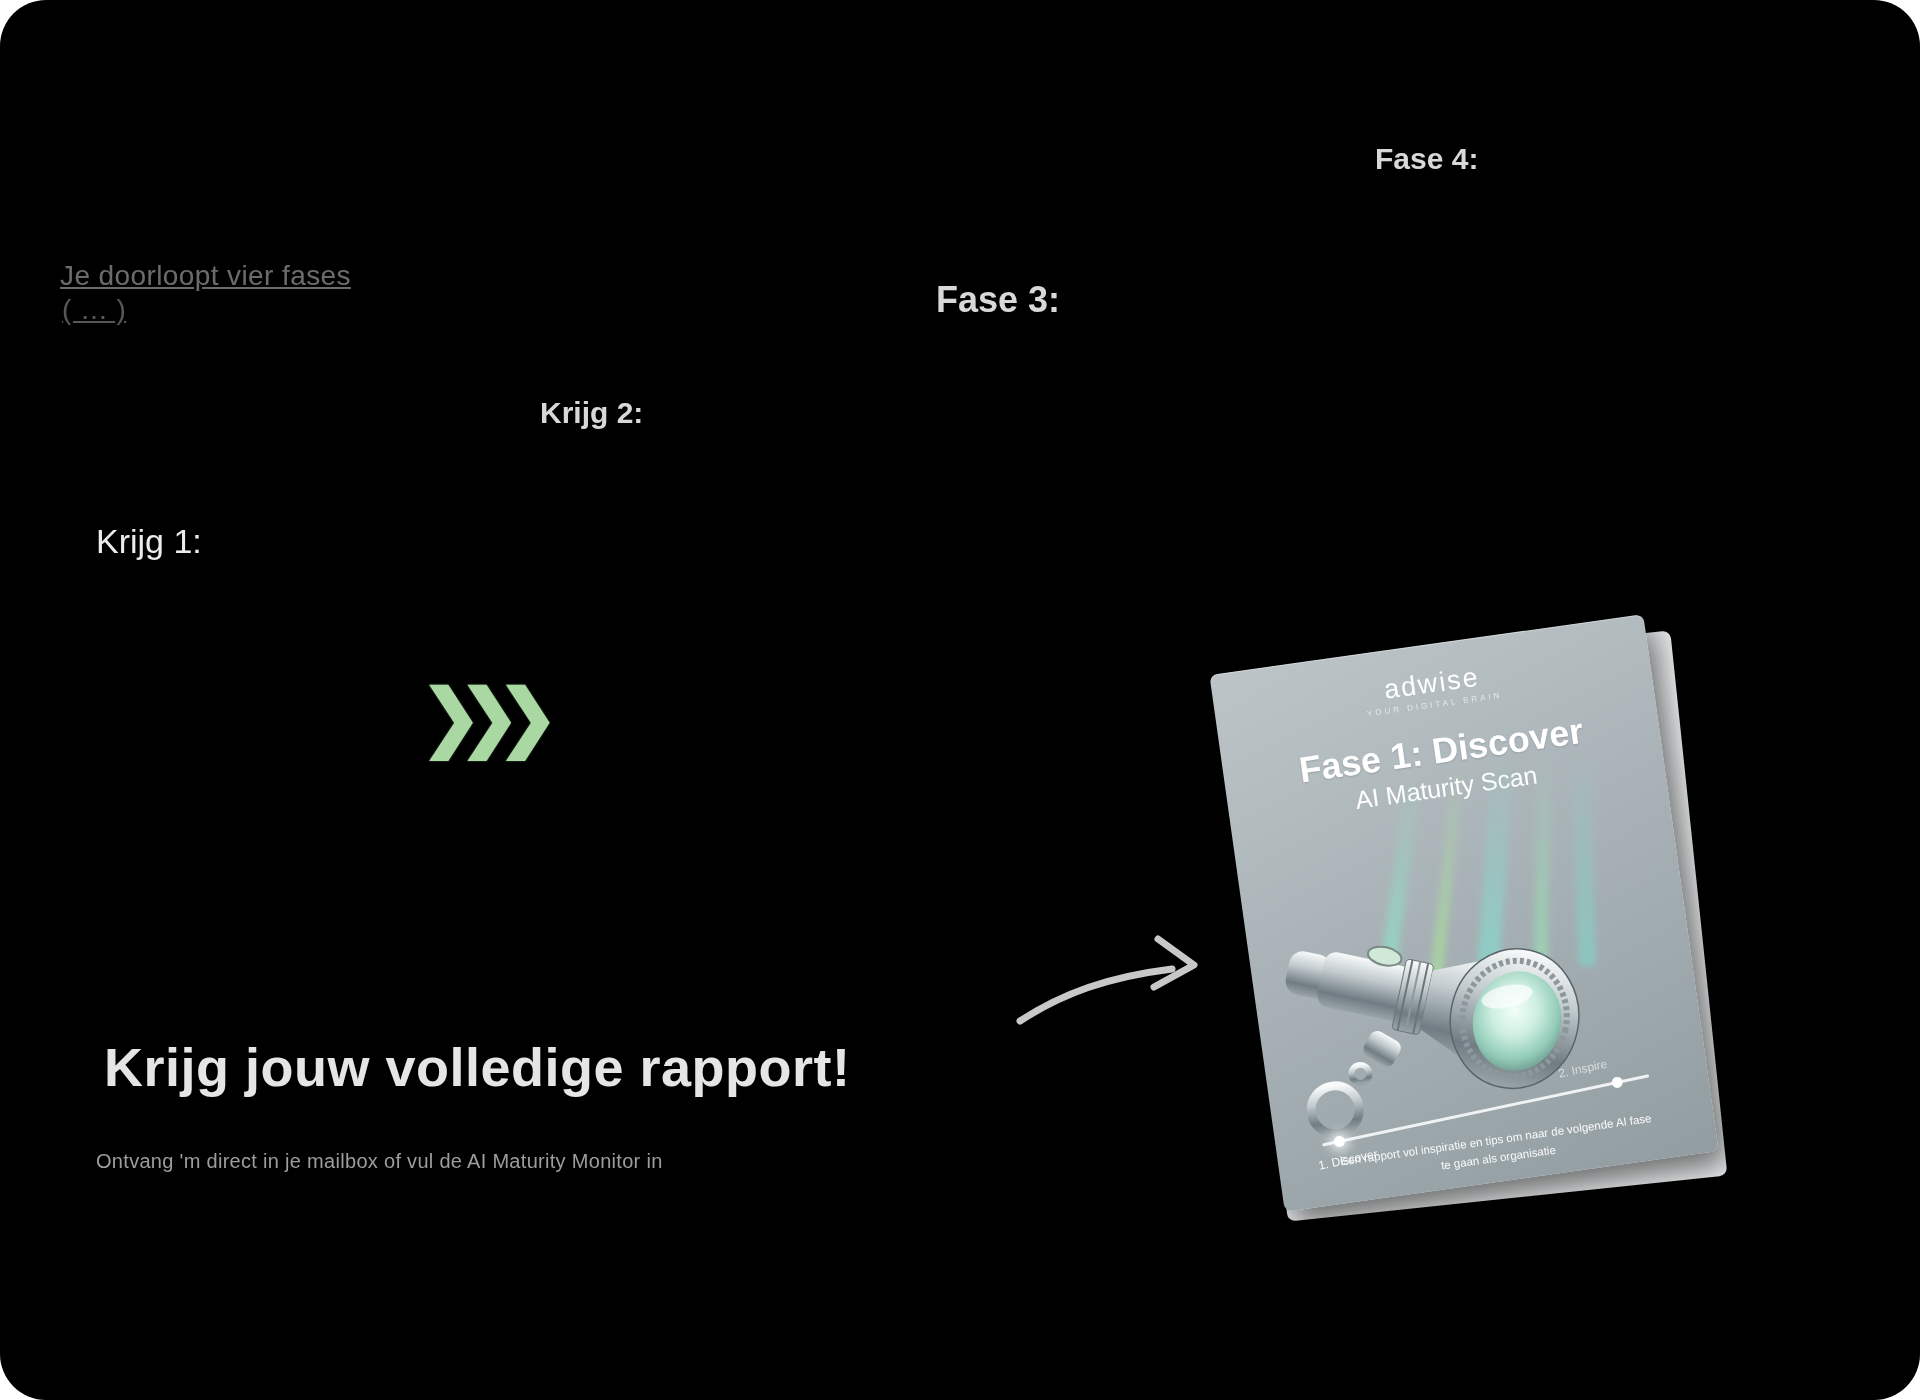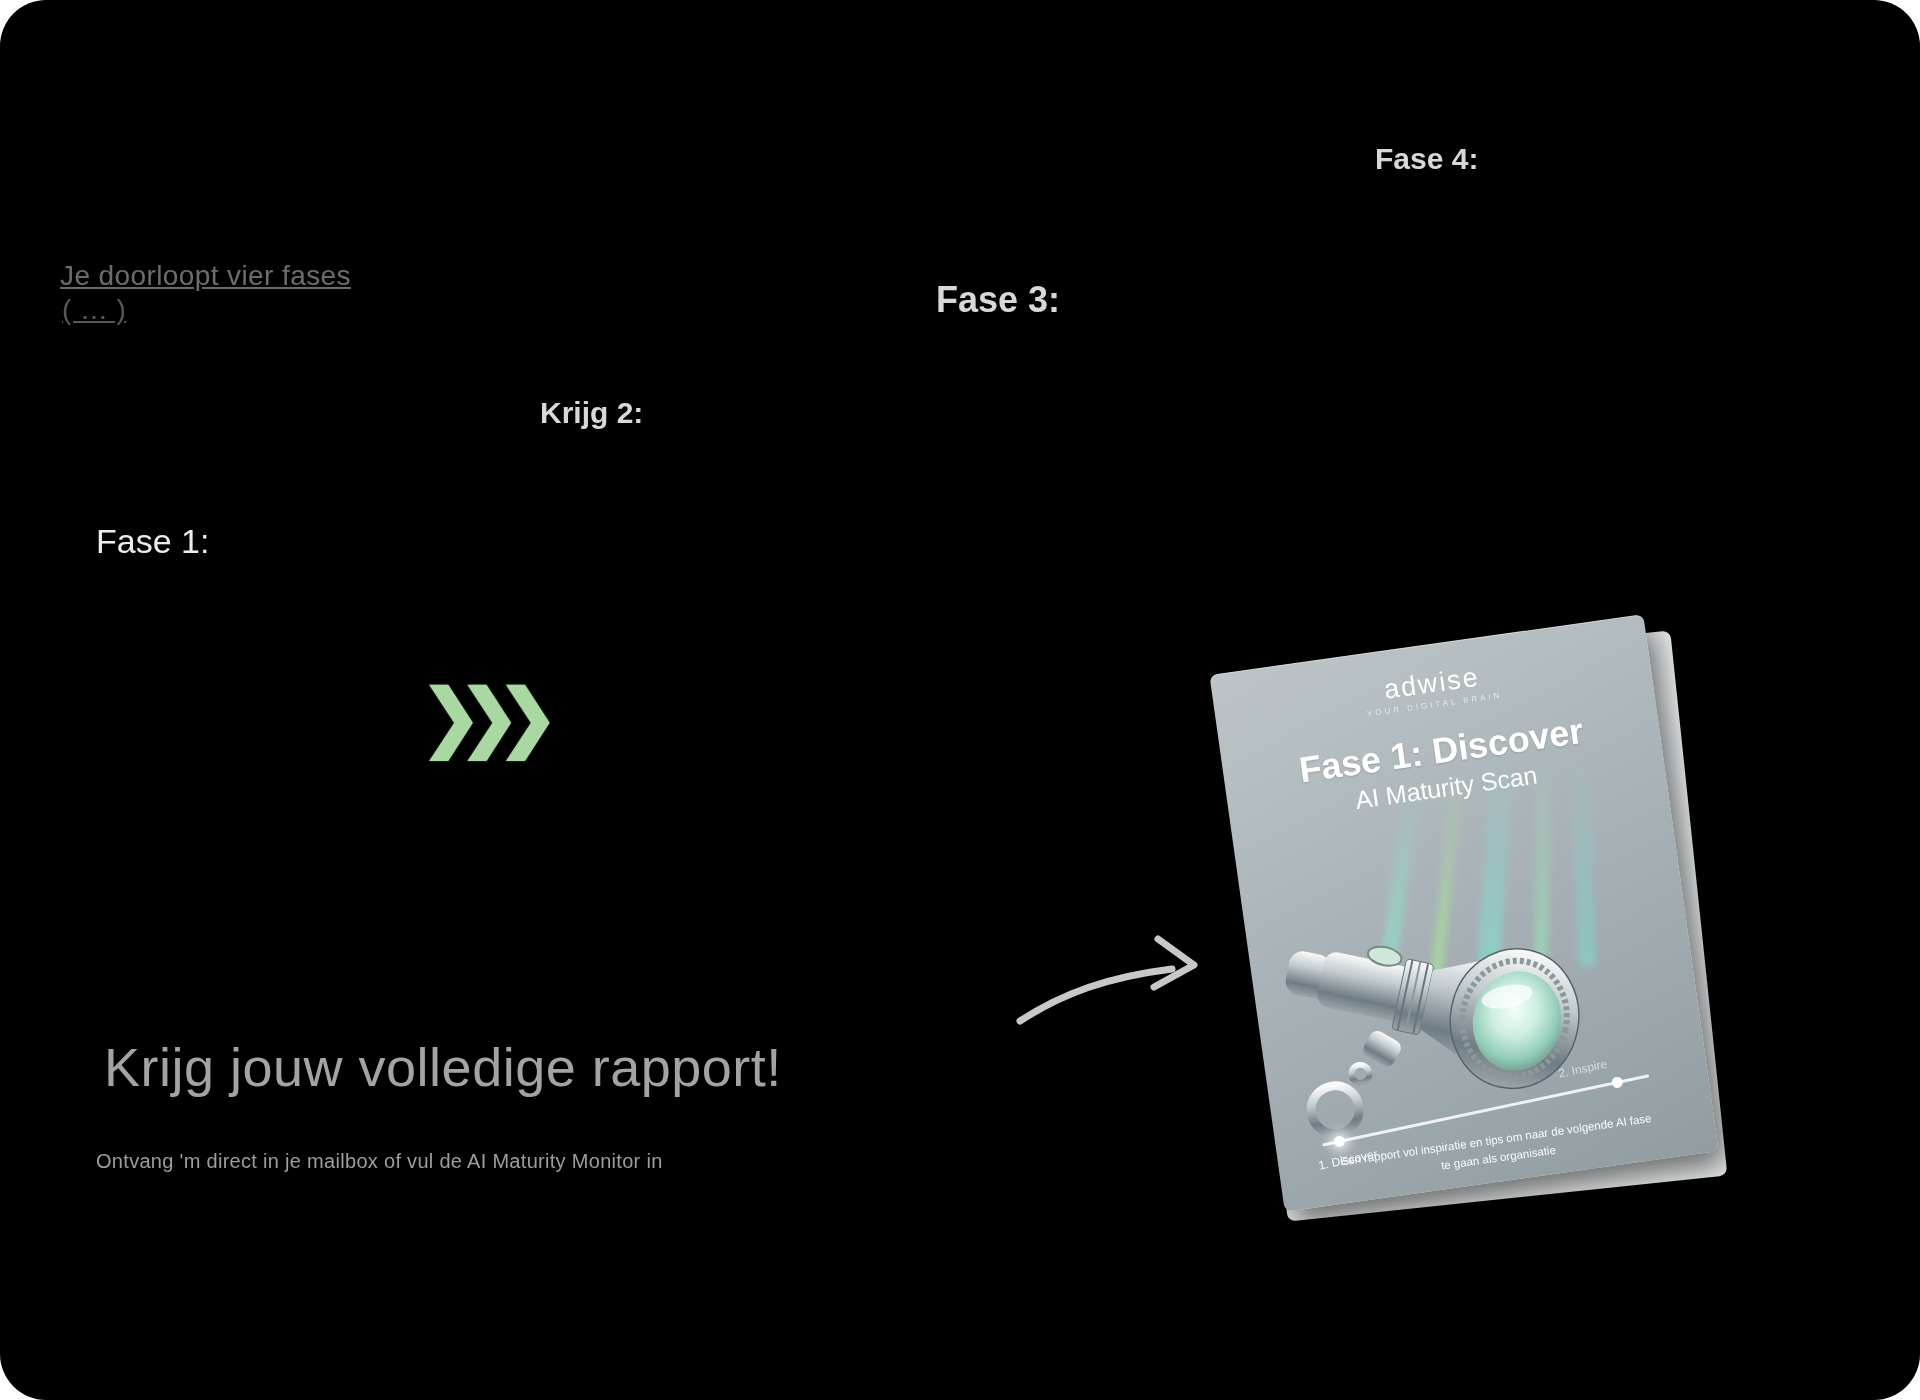--- a/index.html
+++ b/index.html
@@ -16,21 +16,21 @@
   .phase{color:#d8d8d8;font-weight:600;white-space:nowrap;}
   #phase1{left:96px;top:522px;font-size:34px;color:#ececec;font-weight:500;}
   #phase2{left:540px;top:396px;font-size:30px;}
   #phase3{left:936px;top:279px;font-size:36px;}
   #phase4{left:1375px;top:142px;font-size:30px;}
 
   
   #chevrons{left:420px;top:680px;font-size:74px;font-weight:700;color:#a9d8a3;letter-spacing:-0.32em;line-height:1;text-shadow:0 0 2px rgba(169,216,163,.5);}
 
   
-  #cta-heading{left:104px;top:1036px;font-size:54px;font-weight:400;color:#a3a3a3;letter-spacing:.5px;white-space:nowrap;}
+  #cta-heading{left:104px;top:1036px;font-size:54px;font-weight:700;color:#e5e5e5;letter-spacing:.5px;white-space:nowrap;}
   #cta-sub{left:96px;top:1150px;font-size:20px;color:#9d9d9d;letter-spacing:.3px;white-space:nowrap;}
 
   
   #arrow-wrap{left:1008px;top:903px;width:200px;height:125px;}
 
   
   #back-sheet{left:1258px;top:652px;width:442px;height:548px;background:#e9eced;border-radius:8px;transform:rotate(-6deg);}
   #report-card{left:1245px;top:642px;width:438px;height:542px;border-radius:8px;transform:rotate(-8deg);
     background:linear-gradient(160deg,#bcc4c7 0%,#a9b3b7 45%,#929da2 100%);
     box-shadow:inset 0 1px 0 rgba(255,255,255,.35), 8px 14px 30px rgba(0,0,0,.55);
@@ -62,21 +62,21 @@
   #flashlight{left:18px;top:252px;width:360px;height:240px;}
 </style>
 </head>
 <body>
 
 <div id="stage">
 
   <div id="intro1" class="abs intro-line">Je doorloopt vier fases</div>
   <div id="intro2" class="abs intro-line">( … )</div>
 
-  <div id="phase1" class="abs phase">Fase 1:</div>
+  <div id="phase1" class="abs phase">Krijg 1:</div>
   <div id="phase2" class="abs phase">Krijg 2:</div>
   <div id="phase3" class="abs phase">Fase 3:</div>
   <div id="phase4" class="abs phase">Fase 4:</div>
 
   <div id="chevrons" class="abs">❯❯❯</div>
 
   <div id="cta-heading" class="abs">Krijg jouw volledige rapport!</div>
   <div id="cta-sub" class="abs">Ontvang 'm direct in je mailbox of vul de AI Maturity Monitor in</div>
 
   <div id="arrow-wrap" class="abs">

